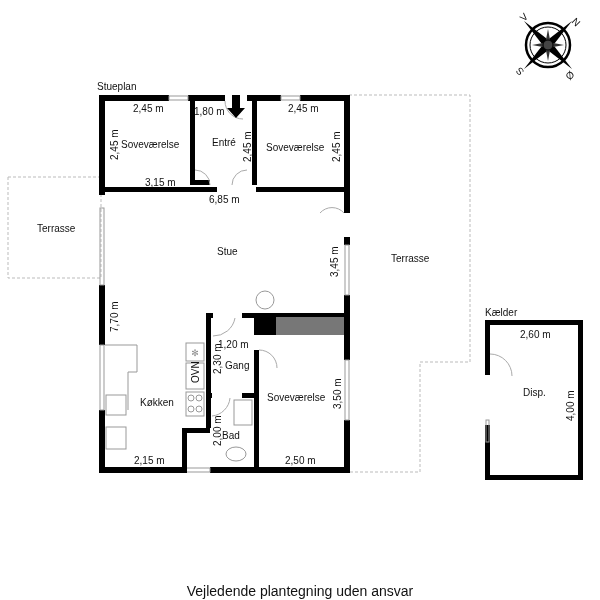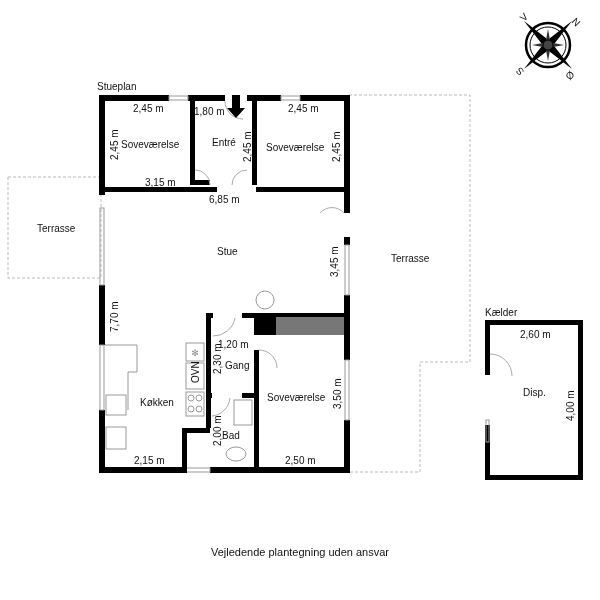--- a/index.html
+++ b/index.html
@@ -1,19 +1,19 @@
 <!DOCTYPE html>
 <html><head>
 <meta charset="utf-8">
 <style>
   html,body{margin:0;padding:0;background:#fff;}
   body{width:600px;height:600px;position:relative;overflow:hidden;font-family:"Liberation Sans",sans-serif;}
   svg{position:absolute;left:0;top:0;}
   .lbl{font-family:"Liberation Sans",sans-serif;font-size:10px;fill:#111;}
-  .caption{position:absolute;left:0;width:600px;top:546px;text-align:center;font-size:11px;color:#111;}
+  .caption{position:absolute;left:0;width:600px;top:583px;text-align:center;font-size:14px;color:#111;}
 </style>
 </head>
 <body>
 
 <svg width="600" height="600" viewBox="0 0 600 600">
 
   <g>
     <rect x="8" y="177" width="93" height="101" fill="none" stroke="#bbb" stroke-dasharray="3,2" stroke-width="1"></rect>
   </g>
   <g>

